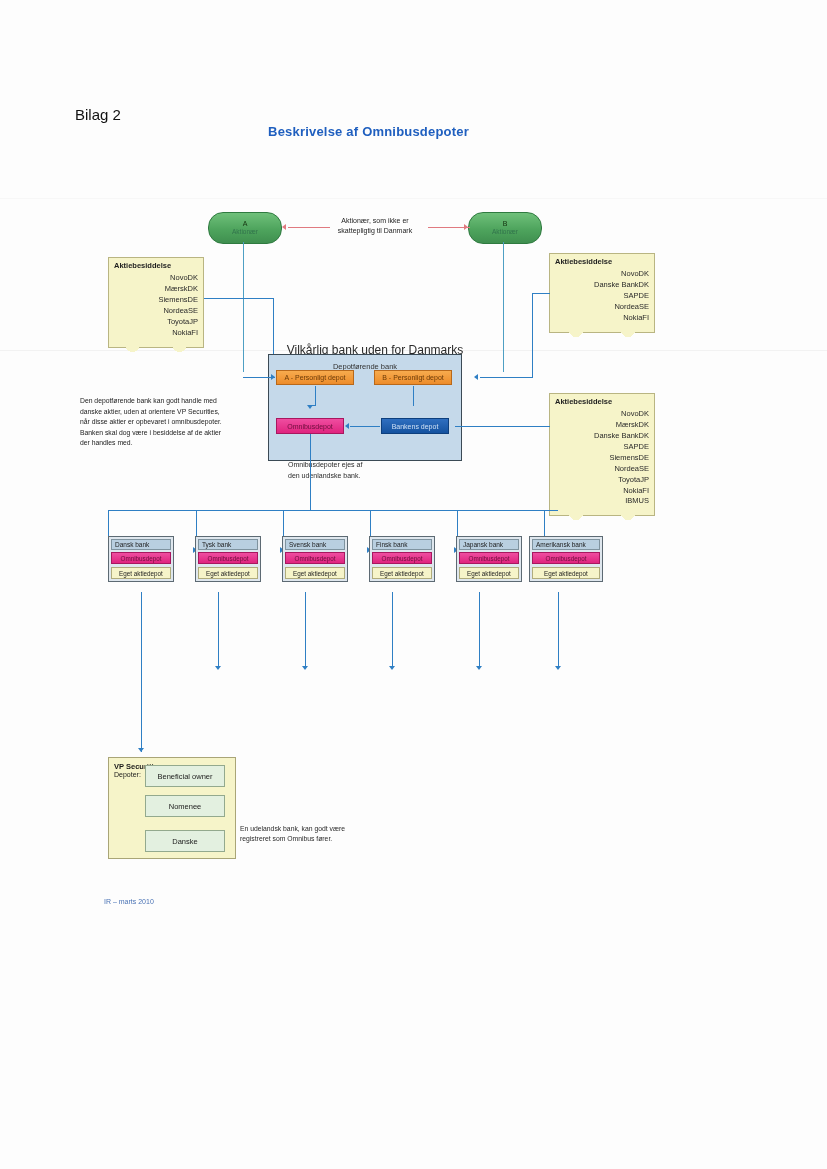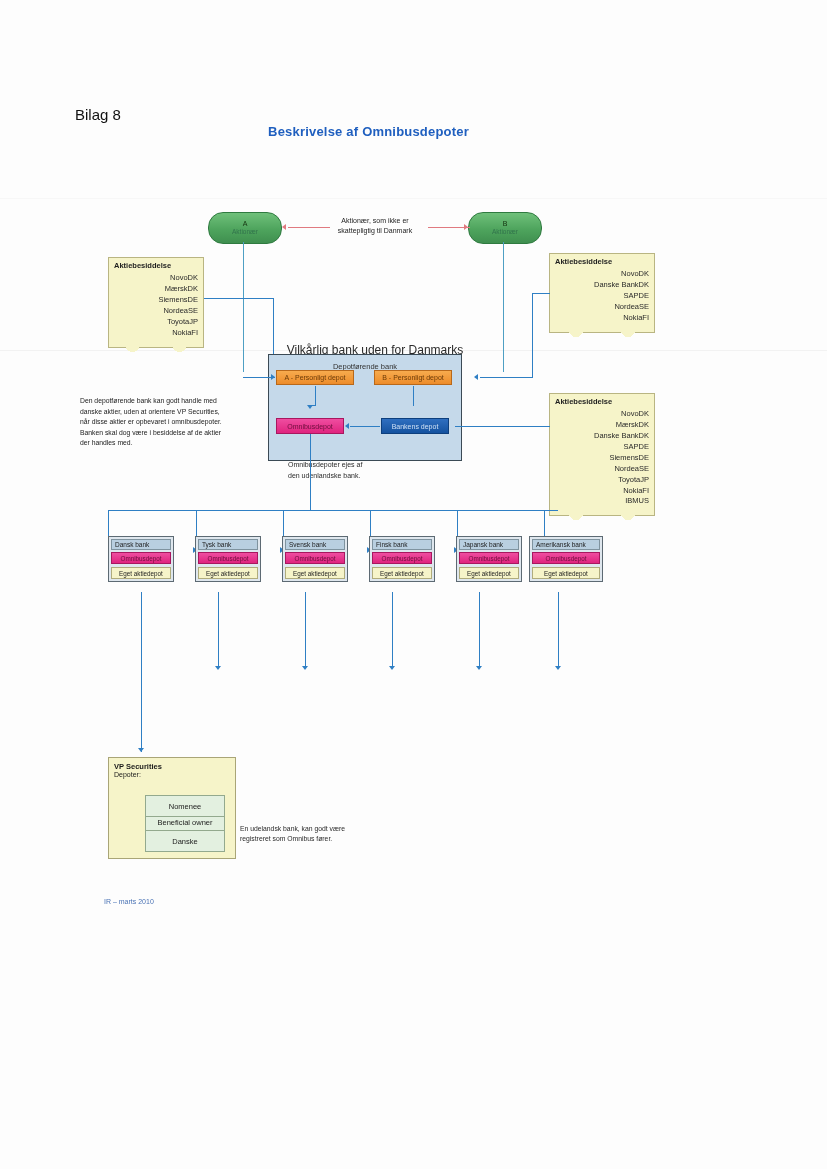--- a/index.html
+++ b/index.html
@@ -86,21 +86,21 @@
   .ar-rr{border-top:3px solid transparent;border-bottom:3px solid transparent;border-left:4px solid #e07a80;}
 </style>
 </head>
 <body>
 
 <div class="page">
 
   <div class="scanline" style="top:350px"></div>
   <div class="scanline" style="top:198px;opacity:.5"></div>
 
-  <div class="abs bilag">Bilag 8</div>
+  <div class="abs bilag">Bilag 2</div>
   <div class="abs title"><span>Beskrivelse af Omnibusdepoter</span></div>
 
   <div class="abs green" style="left:208px;top:212px;">
     <div class="b1">A</div>
     <div class="b2">Aktionær</div>
   </div>
   <div class="abs green" style="left:468px;top:212px;">
     <div class="b1">B</div>
     <div class="b2">Aktionær</div>
   </div>
@@ -311,21 +311,21 @@
   <div class="arrow ar-d" style="left:476px;top:666px;"></div>
   <div class="ln" style="left:558px;top:592px;width:1px;height:76px;"></div>
   <div class="arrow ar-d" style="left:555px;top:666px;"></div>
   <div class="arrow ar-d" style="left:138px;top:748px;"></div>
 
 
   <div class="abs vp" style="left:108px;top:757px;width:128px;height:102px;">
     <div class="t">VP Securities</div>
     <div class="s">Depoter:</div>
   </div>
-  <div class="vpchip" style="left:145px;top:811px;width:78px;height:20px;">Beneficial owner</div>
+  <div class="vpchip" style="left:145px;top:765px;width:78px;height:20px;">Beneficial owner</div>
   <div class="vpchip" style="left:145px;top:795px;width:78px;height:20px;">Nomenee</div>
   <div class="vpchip" style="left:145px;top:830px;width:78px;height:20px;">Danske</div>
 
   <div class="abs caption" style="left:240px;top:824px;width:170px;font-size:6.8px;">
     <div>En udelandsk bank, kan godt være</div>
     <div>registreret som Omnibus fører.</div>
   </div>
 
   <div class="abs footer" style="left:104px;top:898px;">IR – marts 2010</div>
 

